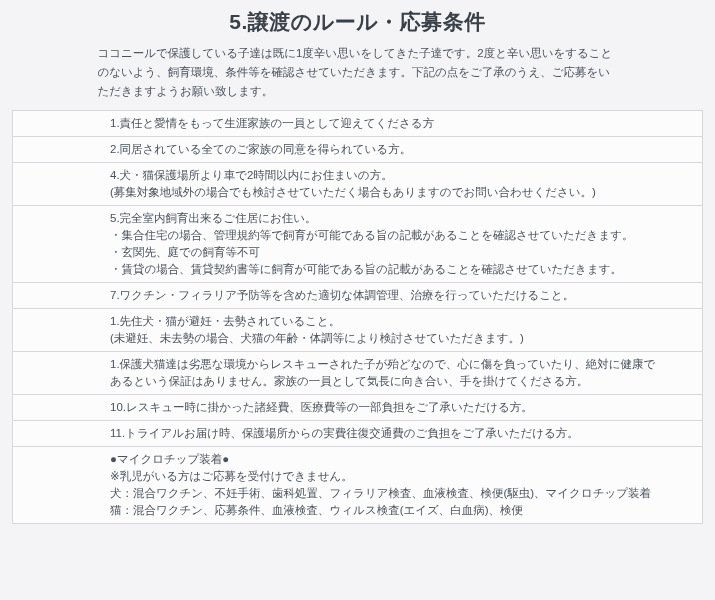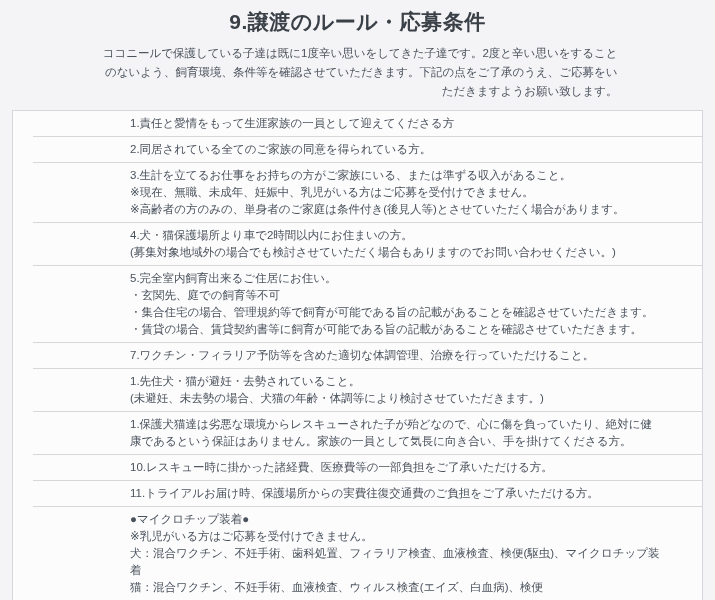--- a/index.html
+++ b/index.html
@@ -24,66 +24,60 @@
     font-size: 21px;
     font-weight: bold;
     color: var(--title-text);
     letter-spacing: 0.5px;
     padding-top: 9px;
     line-height: 1.25;
   }
   .intro {
     max-width: 520px;
     margin: 9px auto 0 auto;
-    text-align: right;
+    text-align: left;
     font-size: 11.5px;
     line-height: 1.62;
     color: var(--body-text);
   }
   .rules-table {
     margin: 10px 12px 0 12px;
     background: var(--row-background);
     border: 1px solid var(--border);
-    padding-left: 20px;
   }
   .rule-row {
     border-bottom: 1px solid var(--border);
     padding: 4px 40px 4px 97px;
     font-size: 11.5px;
     line-height: 17px;
   }
   .rule-row:last-child { border-bottom: none; }
   .rule-line { white-space: normal; }
 </style>
 </head>
 <body>
 
 <div class="page">
-  <h1 class="page-title">9.譲渡のルール・応募条件</h1>
+  <h1 class="page-title">5.譲渡のルール・応募条件</h1>
   <p class="intro">ココニールで保護している子達は既に1度辛い思いをしてきた子達です。2度と辛い思いをすることのないよう、飼育環境、条件等を確認させていただきます。下記の点をご了承のうえ、ご応募をいただきますようお願い致します。</p>
   <div class="rules-table">
       <div class="rule-row">
         <div class="rule-line">1.責任と愛情をもって生涯家族の一員として迎えてくださる方</div>
       </div>
       <div class="rule-row">
         <div class="rule-line">2.同居されている全てのご家族の同意を得られている方。</div>
       </div>
       <div class="rule-row">
-        <div class="rule-line">3.生計を立てるお仕事をお持ちの方がご家族にいる、または準ずる収入があること。</div>
-        <div class="rule-line">※現在、無職、未成年、妊娠中、乳児がいる方はご応募を受付けできません。</div>
-        <div class="rule-line">※高齢者の方のみの、単身者のご家庭は条件付き(後見人等)とさせていただく場合があります。</div>
-      </div>
-      <div class="rule-row">
         <div class="rule-line">4.犬・猫保護場所より車で2時間以内にお住まいの方。</div>
         <div class="rule-line">(募集対象地域外の場合でも検討させていただく場合もありますのでお問い合わせください。)</div>
       </div>
       <div class="rule-row">
         <div class="rule-line">5.完全室内飼育出来るご住居にお住い。</div>
+        <div class="rule-line">・集合住宅の場合、管理規約等で飼育が可能である旨の記載があることを確認させていただきます。</div>
         <div class="rule-line">・玄関先、庭での飼育等不可</div>
-        <div class="rule-line">・集合住宅の場合、管理規約等で飼育が可能である旨の記載があることを確認させていただきます。</div>
         <div class="rule-line">・賃貸の場合、賃貸契約書等に飼育が可能である旨の記載があることを確認させていただきます。</div>
       </div>
       <div class="rule-row">
         <div class="rule-line">7.ワクチン・フィラリア予防等を含めた適切な体調管理、治療を行っていただけること。</div>
       </div>
       <div class="rule-row">
         <div class="rule-line">1.先住犬・猫が避妊・去勢されていること。</div>
         <div class="rule-line">(未避妊、未去勢の場合、犬猫の年齢・体調等により検討させていただきます。)</div>
       </div>
       <div class="rule-row">
@@ -92,16 +86,16 @@
       <div class="rule-row">
         <div class="rule-line">10.レスキュー時に掛かった諸経費、医療費等の一部負担をご了承いただける方。</div>
       </div>
       <div class="rule-row">
         <div class="rule-line">11.トライアルお届け時、保護場所からの実費往復交通費のご負担をご了承いただける方。</div>
       </div>
       <div class="rule-row">
         <div class="rule-line">●マイクロチップ装着●</div>
         <div class="rule-line">※乳児がいる方はご応募を受付けできません。</div>
         <div class="rule-line">犬：混合ワクチン、不妊手術、歯科処置、フィラリア検査、血液検査、検便(駆虫)、マイクロチップ装着</div>
-        <div class="rule-line">猫：混合ワクチン、不妊手術、血液検査、ウィルス検査(エイズ、白血病)、検便</div>
+        <div class="rule-line">猫：混合ワクチン、応募条件、血液検査、ウィルス検査(エイズ、白血病)、検便</div>
       </div>
     </div>
 </div>
 
 </body></html>

